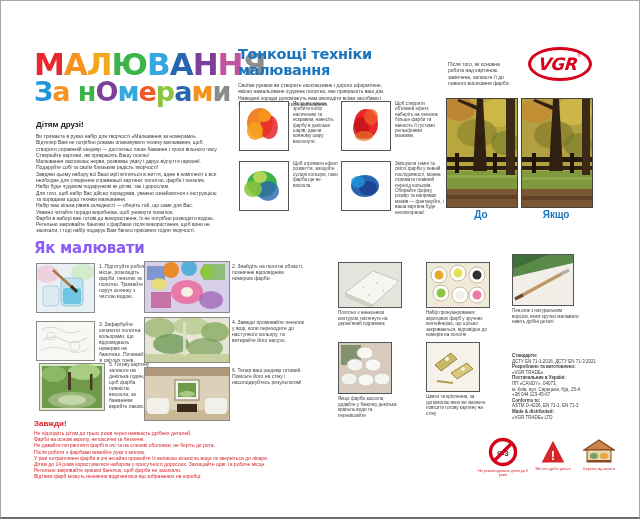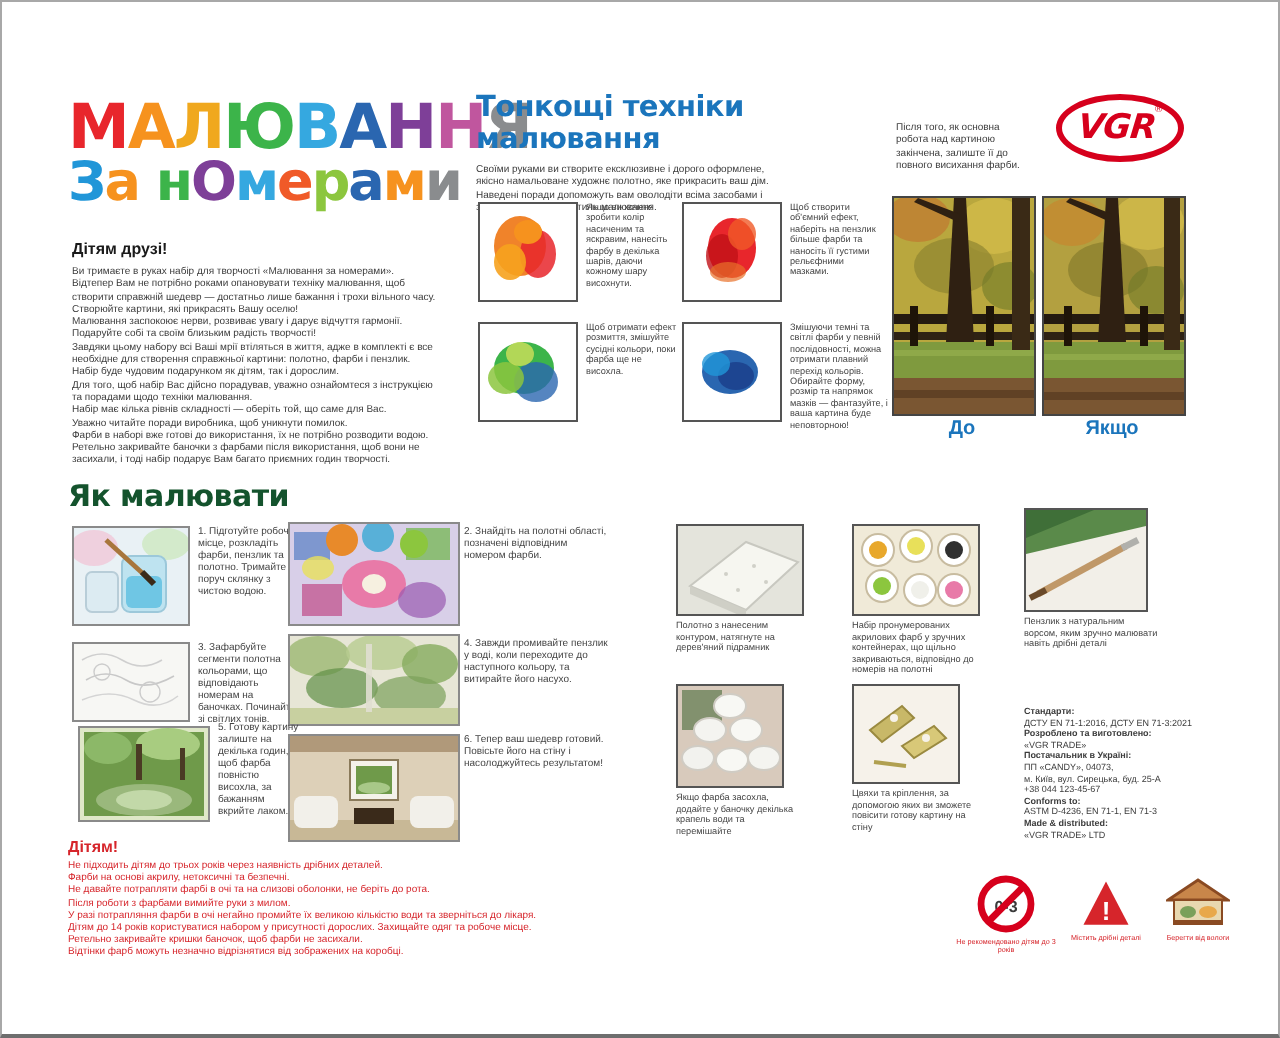--- a/index.html
+++ b/index.html
@@ -26,21 +26,21 @@
   .note{position:absolute;left:447px;top:60px;width:138px;}
   .treebox{position:absolute;width:70px;height:108px;border:1px solid #444;overflow:hidden;}
   .treelabel{position:absolute;width:72px;text-align:center;font-size:10px;font-weight:bold;color:#1b75bc;}
   
   .logo{position:absolute;left:527px;top:46px;width:58px;height:28px;border:3px solid #d6001c;
         border-radius:32px/17px;display:flex;align-items:center;justify-content:center;background:#fff;}
   .logo .vgr{font-family:"DejaVu Sans",sans-serif;font-weight:800;font-style:italic;font-size:17px;
         color:#d6001c;transform:skewX(-6deg);letter-spacing:-0.5px;}
   .logo .reg{font-size:5px;color:#d6001c;align-self:flex-start;margin-top:2px;}
   
-  .howto-h{position:absolute;left:33px;top:238px;font-size:15px;color:#14532d;letter-spacing:-0.3px;}
+  .howto-h{position:absolute;left:33px;top:238px;font-size:15px;color:#8b5cf6;letter-spacing:-0.3px;}
   .photo{position:absolute;border:1px solid #8a8a8a;overflow:hidden;background:#eee;}
   .steptext{position:absolute;font-size:5px;line-height:6px;color:#444;}
   
   .kit-h{position:absolute;left:337px;top:236px;font-size:13.5px;color:#76b82a;letter-spacing:-0.3px;}
   .kcap{position:absolute;font-size:4.6px;line-height:5.5px;color:#444;}
   .legal{position:absolute;left:511px;top:352px;width:116px;font-size:4.5px;line-height:5.6px;color:#3c3c3c;}
   
   .warn{position:absolute;left:33px;top:418px;width:310px;}
   .warn-h{font-size:8px;font-weight:bold;color:#d6252b;margin-bottom:2px;}
   .warn .ln{font-size:5px;line-height:6.2px;color:#d6252b;}
@@ -358,21 +358,21 @@
       <div style="font-weight: 400;">ПП «CANDY», 04073,</div>
       <div style="font-weight: 400;">м. Київ, вул. Сирецька, буд. 25-А</div>
       <div style="font-weight: 400;">+38 044 123-45-67</div>
       <div style="font-weight: 700;">Conforms to:</div>
       <div style="font-weight: 400;">ASTM D-4236, EN 71-1, EN 71-3</div>
       <div style="font-weight: 700;">Made &amp; distributed:</div>
       <div style="font-weight: 400;">«VGR TRADE» LTD</div>
   </div>
 
   <div class="warn">
-    <div class="warn-h">Дітям!</div>
+    <div class="warn-h">Завжди!</div>
     <div>
       <div class="ln">Не підходить дітям до трьох років через наявність дрібних деталей.</div>
         <div class="ln">Фарби на основі акрилу, нетоксичні та безпечні.</div>
         <div class="ln">Не давайте потрапляти фарбі в очі та на слизові оболонки, не беріть до рота.</div>
         <div class="ln">Після роботи з фарбами вимийте руки з милом.</div>
         <div class="ln">У разі потрапляння фарби в очі негайно промийте їх великою кількістю води та зверніться до лікаря.</div>
         <div class="ln">Дітям до 14 років користуватися набором у присутності дорослих. Захищайте одяг та робоче місце.</div>
         <div class="ln">Ретельно закривайте кришки баночок, щоб фарби не засихали.</div>
         <div class="ln">Відтінки фарб можуть незначно відрізнятися від зображених на коробці.</div>
     </div>

